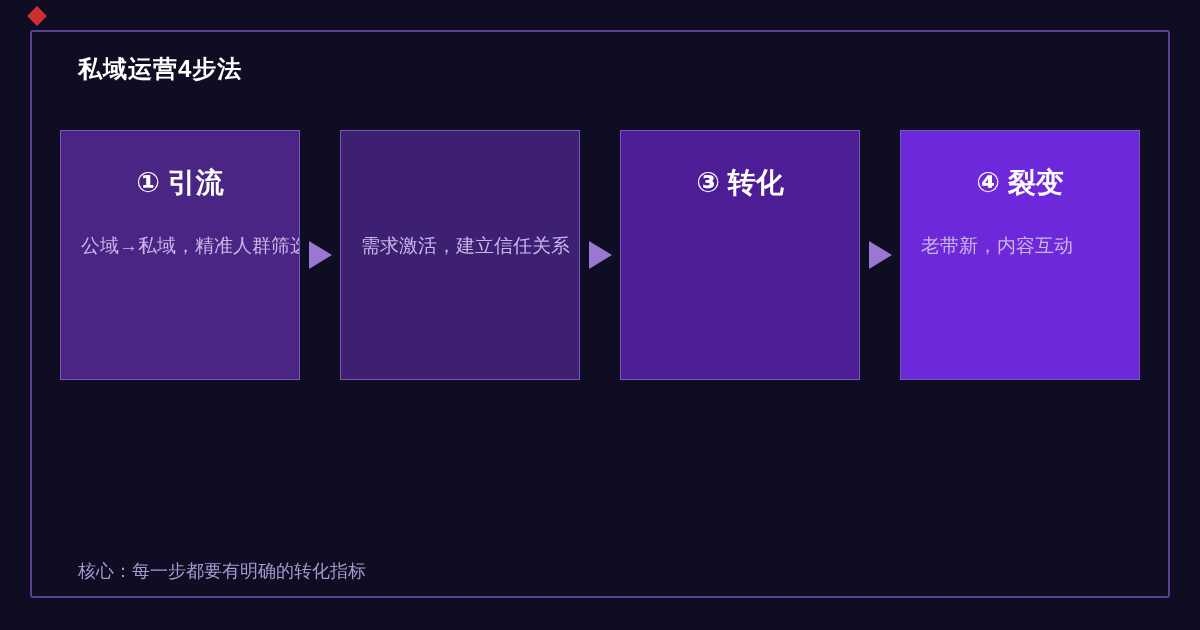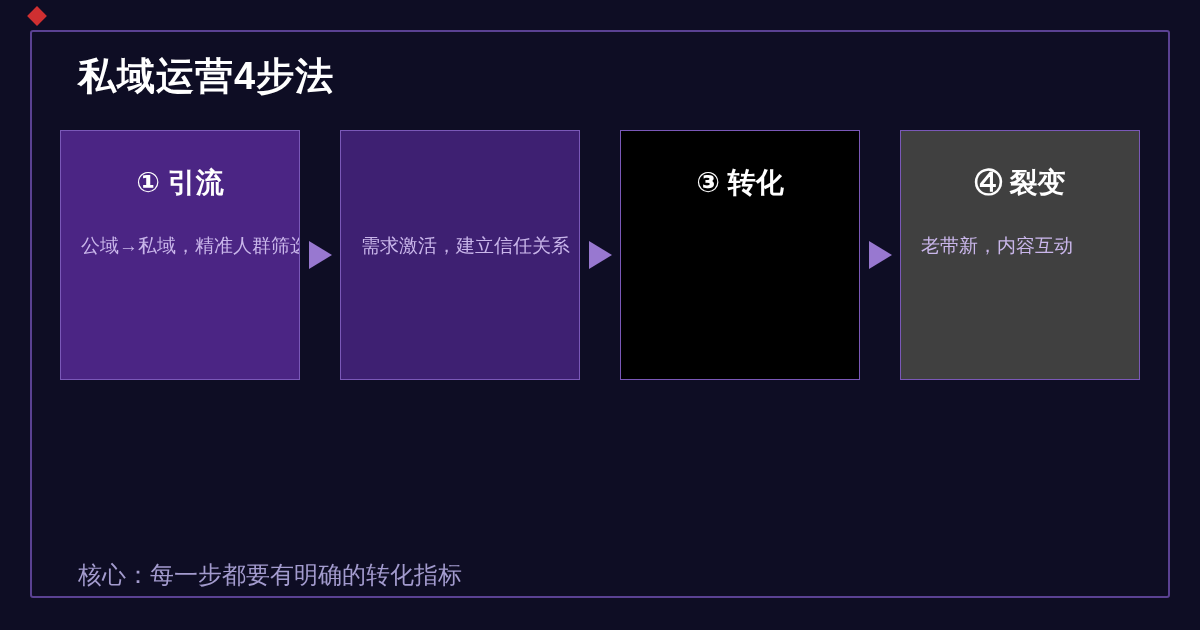--- a/index.html
+++ b/index.html
@@ -27,21 +27,21 @@
     top: 9px;
     width: 14px;
     height: 14px;
     background: var(--accent-red, #cf2f31);
     transform: rotate(45deg);
   }
   .page-title {
     position: absolute;
     left: 78px;
     top: 57px;
-    font-size: 38px;
+    font-size: 24px;
     line-height: 1;
     font-weight: 700;
     color: var(--title-text, #ffffff);
     letter-spacing: 1px;
     white-space: nowrap;
   }
   .steps-row {
     position: absolute;
     left: 60px;
     top: 130px;
@@ -91,21 +91,21 @@
     width: 0;
     height: 0;
     border-top: 14px solid transparent;
     border-bottom: 14px solid transparent;
     border-left: 23px solid var(--arrow, #9878d0);
   }
   .footer-note {
     position: absolute;
     left: 78px;
     top: 561px;
-    font-size: 24px;
+    font-size: 18px;
     line-height: 1.2;
     color: var(--footer-text, #a39bce);
     white-space: nowrap;
   }
 </style>
 </head>
 <body>
 
 <div class="accent-diamond"></div>
 
@@ -125,28 +125,28 @@
   </div>
 
   <div class="step-card" style="background: rgb(62, 32, 114);">
     <div class="step-desc">需求激活，建立信任关系</div>
   </div>
 
   <div class="arrow-cell">
     <div class="flow-arrow"></div>
   </div>
 
-  <div class="step-card" style="background: #000000;">
+  <div class="step-card" style="background: #4c1d95;">
     <div class="step-title">③ 转化</div>
   </div>
 
   <div class="arrow-cell">
     <div class="flow-arrow"></div>
   </div>
 
-  <div class="step-card" style="background: #404040; font-family: Liberation Serif, serif;">
+  <div class="step-card" style="background: #6d28d9;">
     <div class="step-title">④ 裂变</div>
     <div class="step-desc">老带新，内容互动</div>
   </div>
 
 </div>
 
 <div class="footer-note">核心：每一步都要有明确的转化指标</div>
 
 </body></html>

